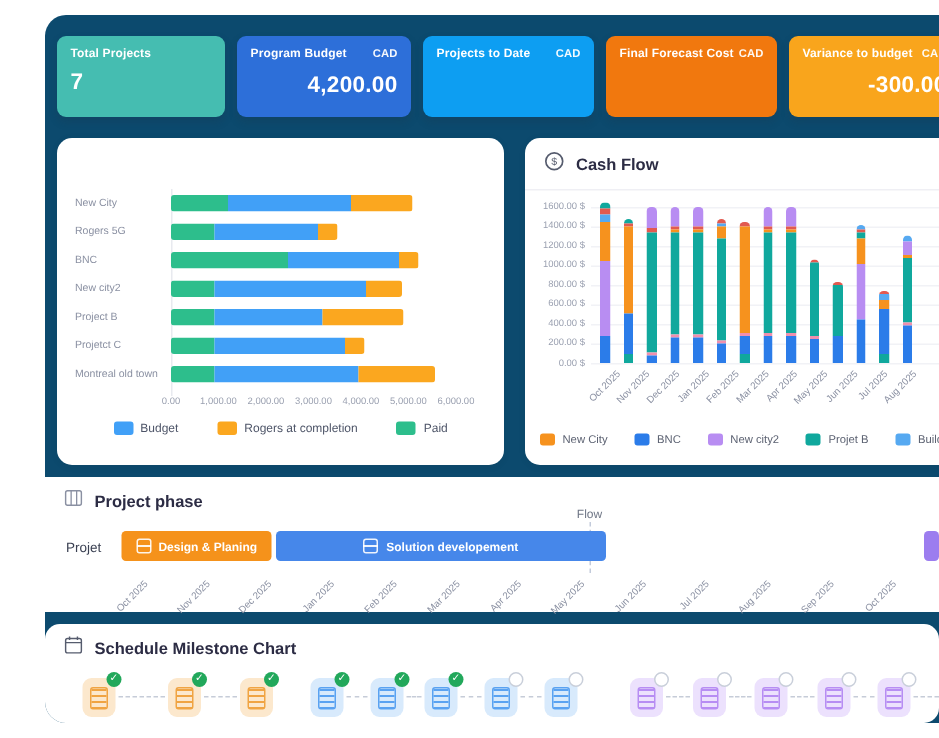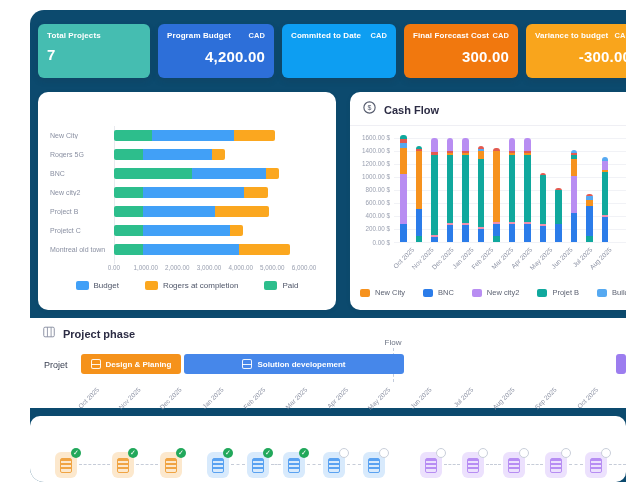--- a/index.html
+++ b/index.html
@@ -86,30 +86,29 @@
       </div>
       <div class="kpi" style="background: rgb(45, 111, 217); width: 116px;">
         <div class="t-row">
           <div class="tt">Program Budget</div>
           <div class="cur">CAD</div>
         </div>
         <div class="val">4,200.00</div>
       </div>
       <div class="kpi" style="background: rgb(13, 158, 242); width: 114px;">
         <div class="t-row">
-          <div class="tt">Commited to Date</div>
+          <div class="tt">Projects to Date</div>
           <div class="cur">CAD</div>
         </div>
       </div>
       <div class="kpi" style="background: rgb(241, 120, 14); width: 114px;">
         <div class="t-row">
           <div class="tt">Final Forecast Cost</div>
           <div class="cur">CAD</div>
         </div>
-        <div class="val">300.00</div>
       </div>
       <div class="kpi" style="background: rgb(249, 165, 28); width: 114px;">
         <div class="t-row">
           <div class="tt">Variance to budget</div>
           <div class="cur">CAD</div>
         </div>
         <div class="val">-300.00</div>
       </div>
     </div>
 
@@ -465,20 +464,29 @@
         <div class="rl" style="left: 522.6px; top: 2px;">
           <span>Sep 2025</span>
         </div>
         <div class="rl" style="left: 564.2px; top: 2px;">
           <span>Oct 2025</span>
         </div>
       </div>
   </section>
 
   <section class="strip miles">
+    <div class="s-head">
+      <span>
+        <svg width="14" height="14" viewBox="0 0 16 16">
+            <rect x="2" y="3" width="12" height="11" rx="1.5" fill="none" stroke="#565c6e" stroke-width="1.1"></rect>
+            <path d="M2 6.2 h12 M5 1.6 v2.6 M11 1.6 v2.6" stroke="#565c6e" stroke-width="1.1"></path>
+          </svg>
+      </span>
+      <span class="p-title">Schedule Milestone Chart</span>
+    </div>
     <div class="m-track">
         <div class="mi" style="left: 25px; background: rgb(252, 232, 205);">
           <div class="glyph" style="background: repeating-linear-gradient(rgb(239, 157, 53) 0px, rgb(239, 157, 53) 1.6px, transparent 1.6px, transparent 4.2px); border: 1px solid rgb(239, 157, 53); box-sizing: border-box;"></div>
           <div class="badge done">✓</div>
         </div>
         <div class="dashline" style="left: 49px; width: 31px;"></div>
         <div class="mi" style="left: 82px; background: rgb(252, 232, 205);">
           <div class="glyph" style="background: repeating-linear-gradient(rgb(239, 157, 53) 0px, rgb(239, 157, 53) 1.6px, transparent 1.6px, transparent 4.2px); border: 1px solid rgb(239, 157, 53); box-sizing: border-box;"></div>
           <div class="badge done">✓</div>
         </div>

